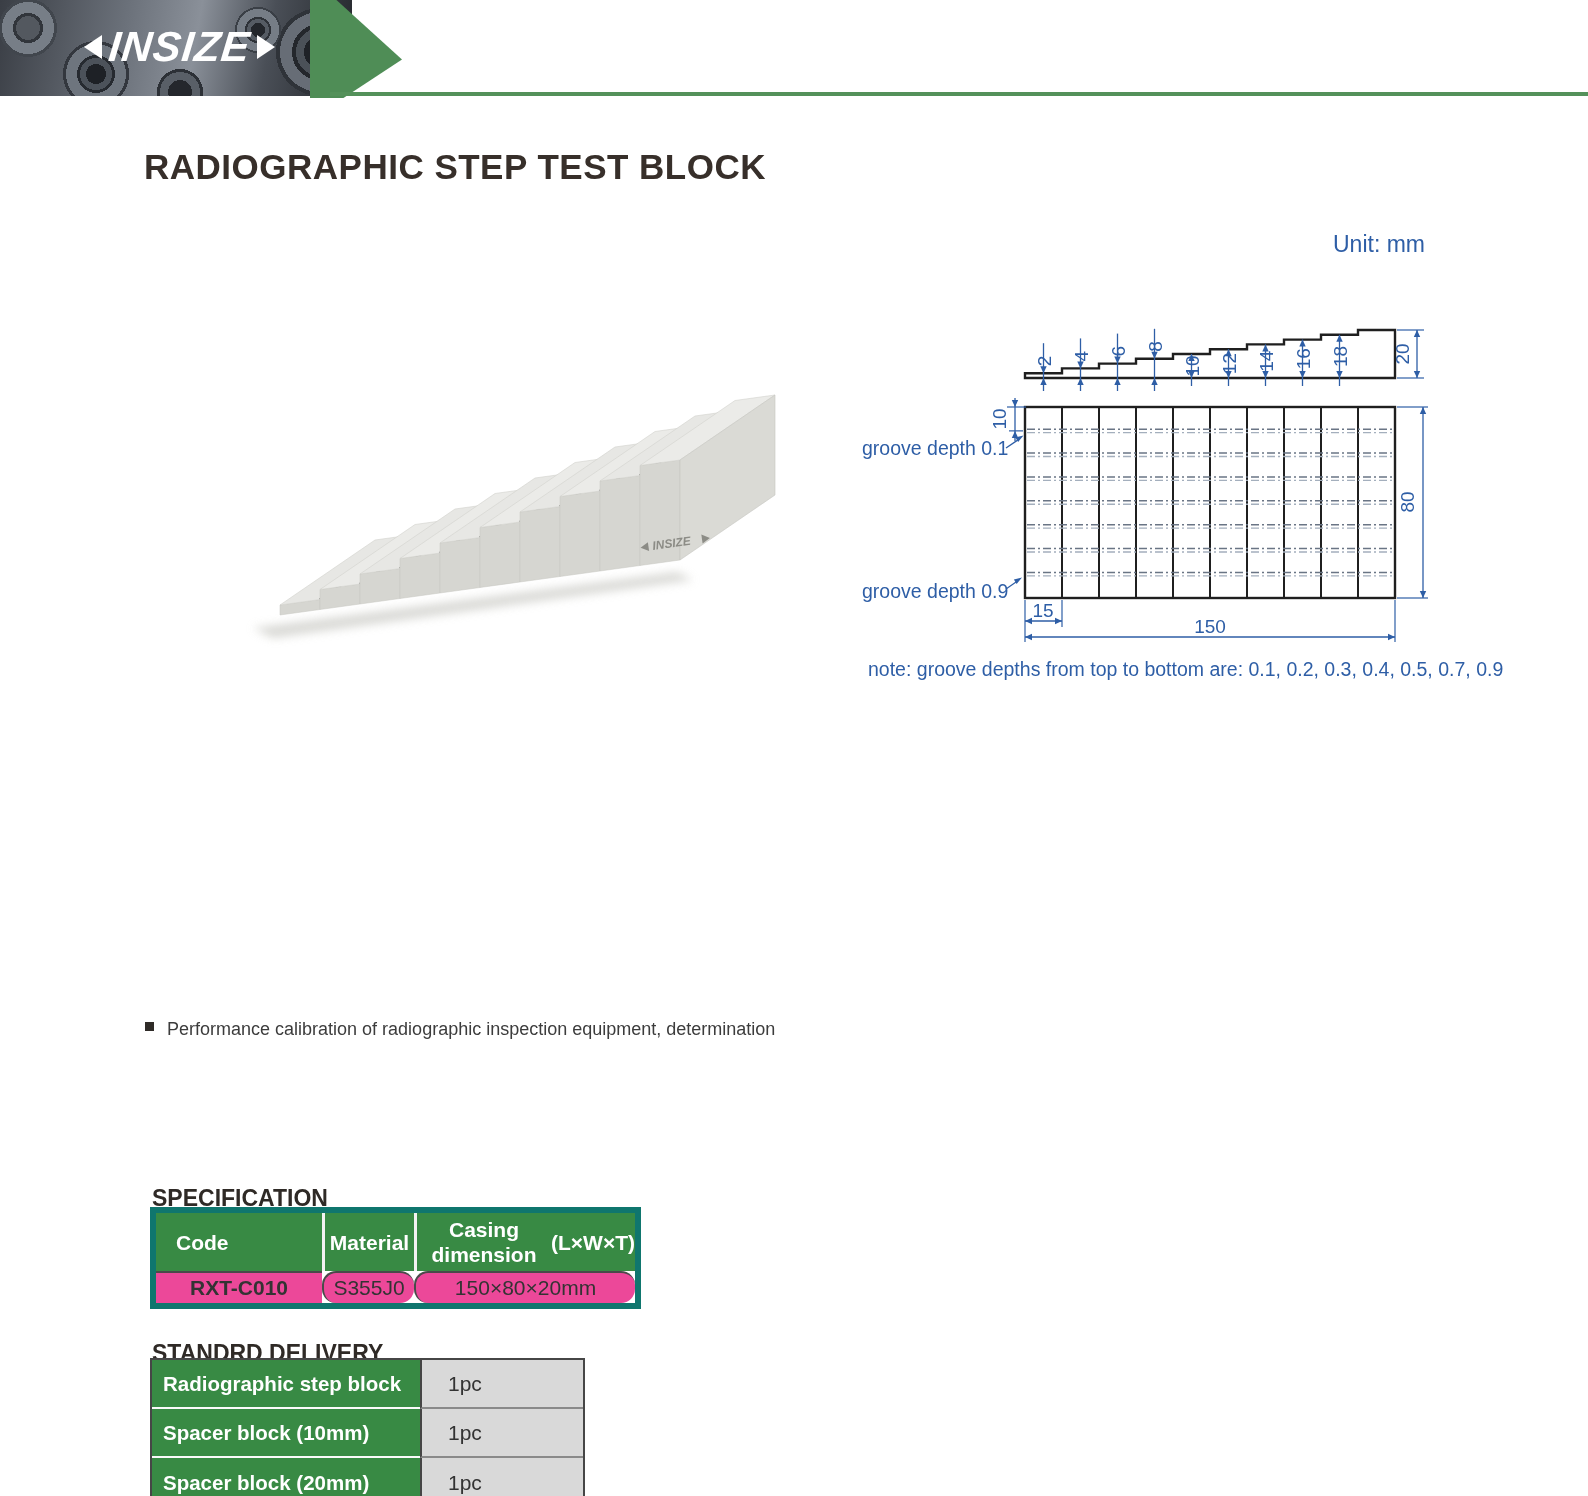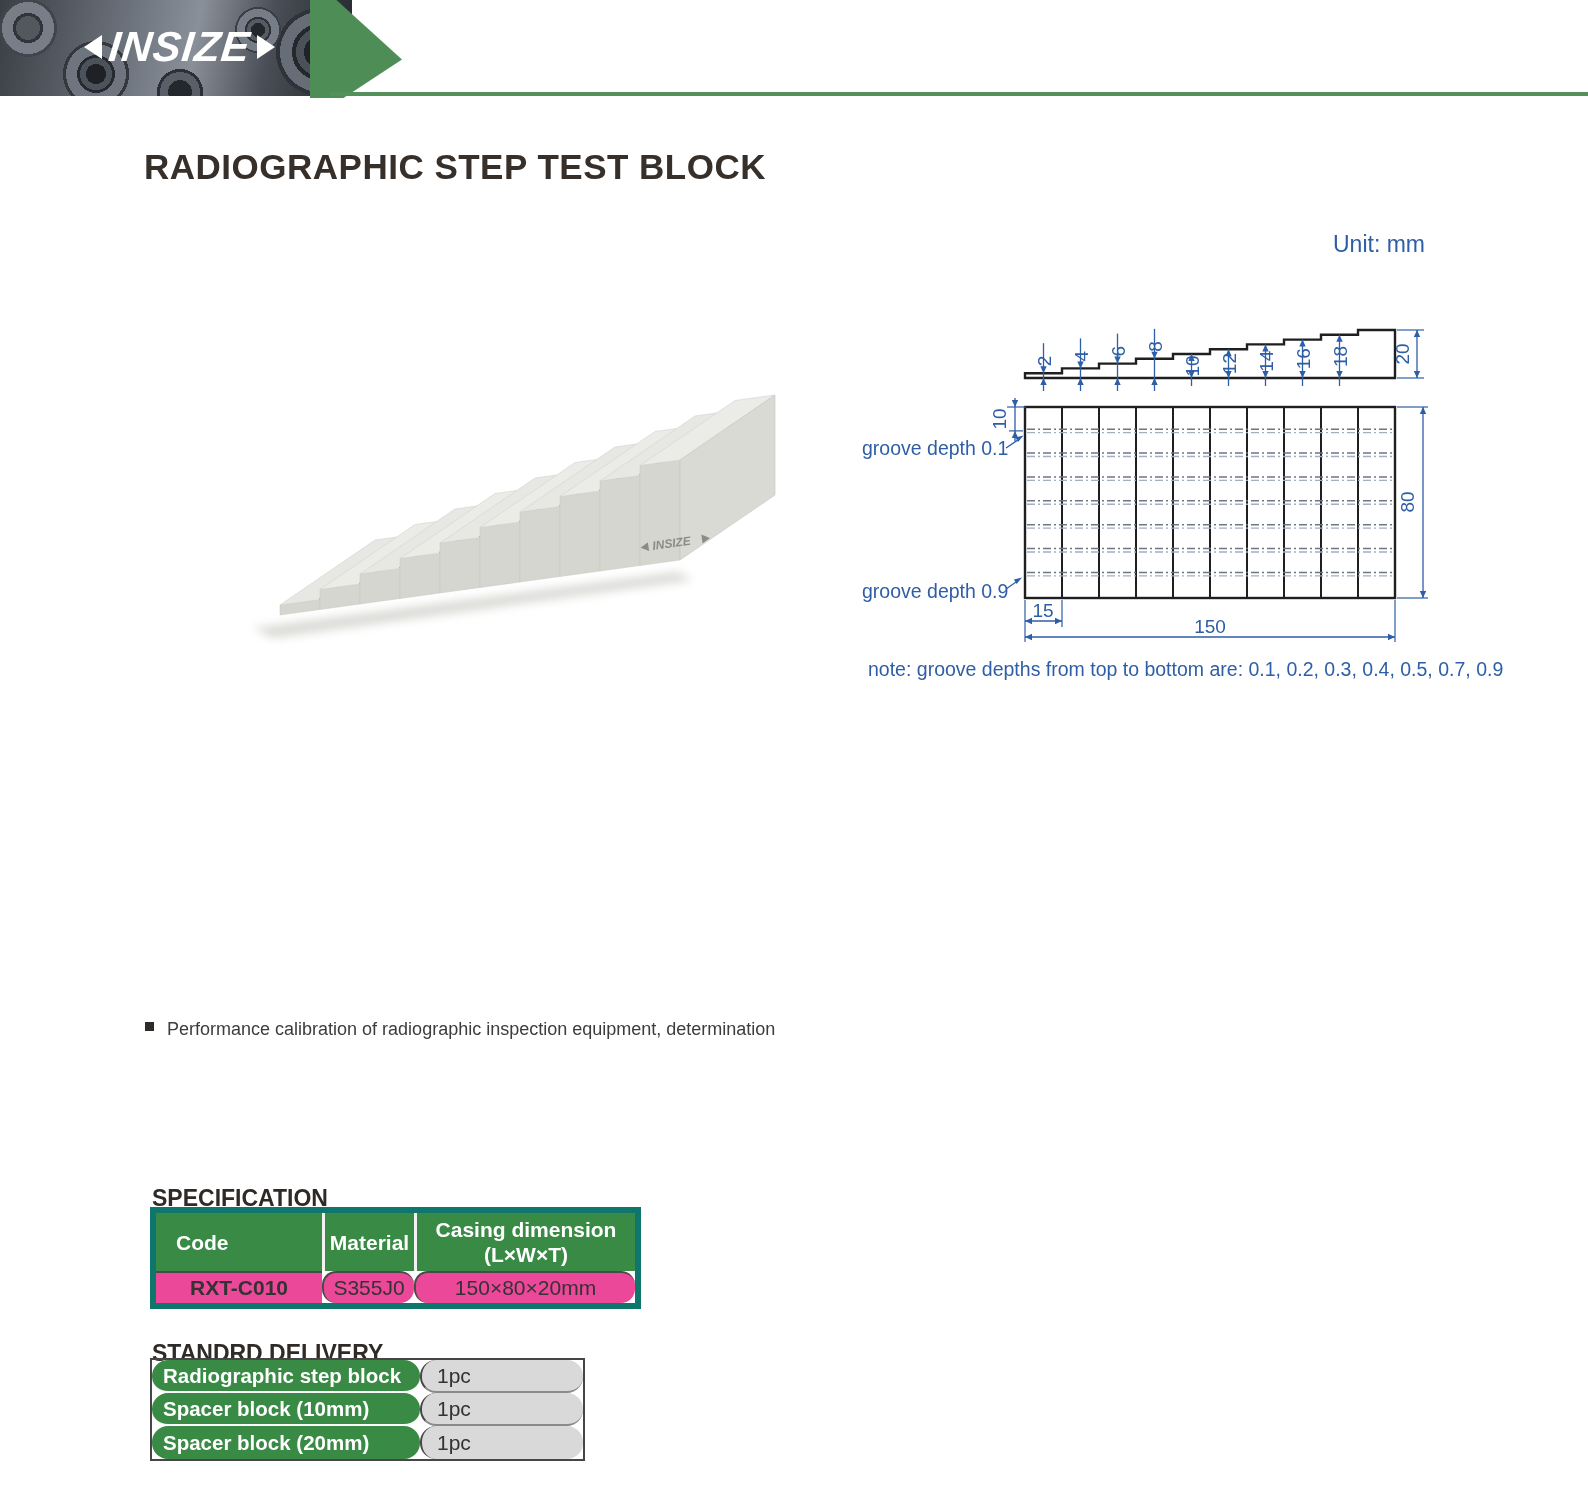--- a/index.html
+++ b/index.html
@@ -44,32 +44,32 @@
   .del-h{left:152px;top:1328px;}
 
   
   .spec-table{position:absolute;left:150px;top:1207px;border:6px solid #0f766e;
     display:grid;grid-template-columns:166px 92px 221px;}
   .spec-table>div{box-sizing:border-box;}
   .sc{background:#388a44;color:#fff;font-weight:bold;font-size:21px;height:58px;
     display:flex;align-items:center;justify-content:center;text-align:center;line-height:25px;}
   .sc.code{justify-content:flex-start;padding-left:20px;}
   .sc.mat,.sc.cas{border-left:3px solid #f2f2f2;}
-  .sc.cas{flex-direction:column;}
+  .sc.cas{flex-direction:row;}
   .sd{height:32px;background:#ec4899;font-size:21px;color:#333;
     display:flex;align-items:center;justify-content:center;border-top:2px solid #4a4a4a;}
   .sd.mat,.sd.cas{border-left:2px solid #4a4a4a;border-radius:14px;}
   .sd.code{font-weight:bold;}
 
   
   .del-table{position:absolute;left:150px;top:1358px;border:2px solid #464646;
     display:grid;grid-template-columns:268px 163px;}
-  .del-table>div{box-sizing:border-box;height:33px;display:flex;align-items:center;border-radius:16px;}
+  .del-table>div{box-sizing:border-box;height:49px;display:flex;align-items:center;}
   .dg{background:#388a44;color:#fff;font-weight:bold;font-size:20.5px;padding-left:11px;}
-  .dq{background:#d9d9d9;color:#333;font-size:21px;padding-left:15px;border-left:2px solid #464646;}
+  .dq{background:#d9d9d9;color:#333;font-size:21px;padding-left:26px;border-left:2px solid #464646;}
   .rb{border-bottom:2px solid #fafafa;}
   .rbq{border-bottom:2px solid #8a8a8a;}
 </style>
 </head>
 <body>
 
 <div class="page">
 
   <div class="banner">
     <div class="banner-photo"></div>

